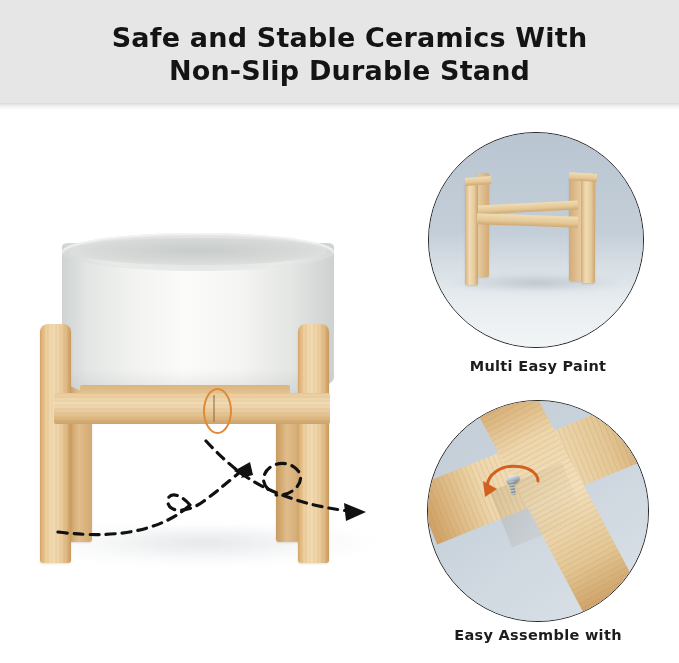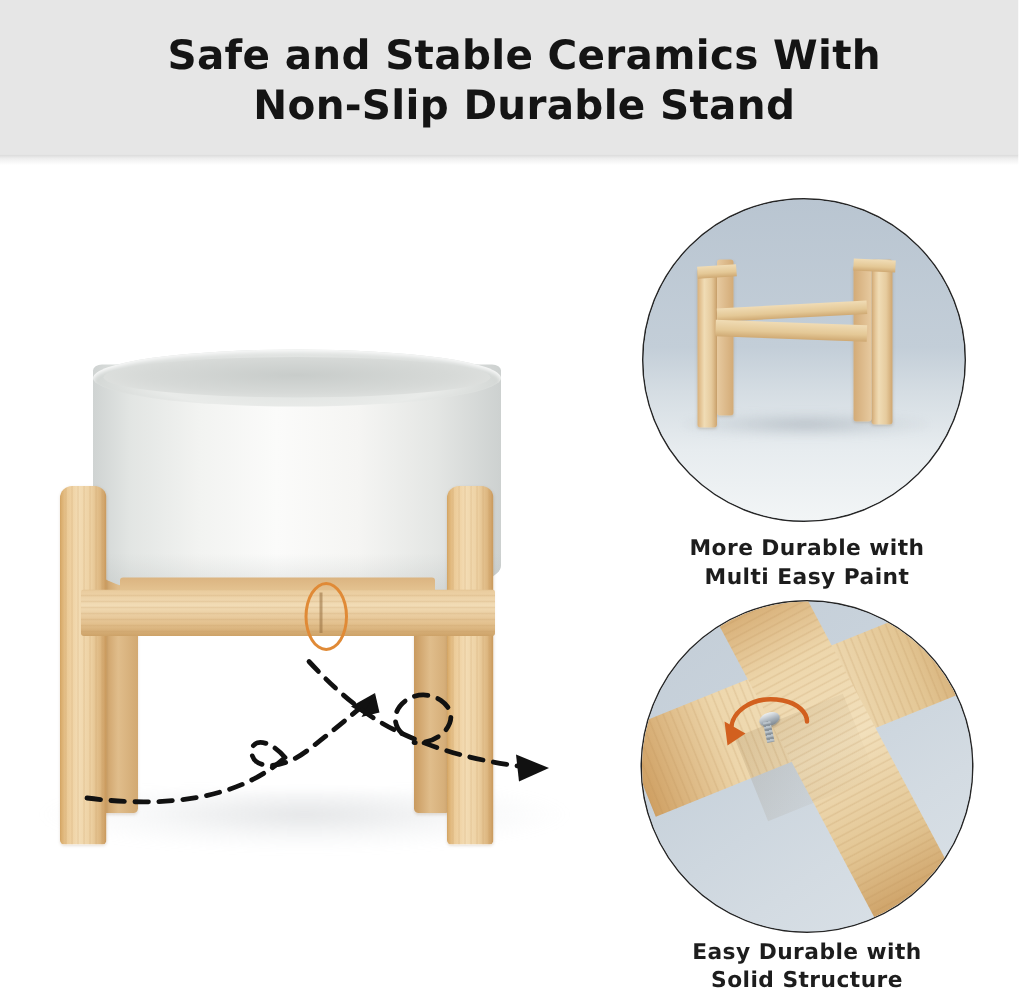--- a/index.html
+++ b/index.html
@@ -314,35 +314,33 @@
       <div class="ms-leg" style="left:140px; top:44px; width:12px; height:104px; border-radius:2px; background:linear-gradient(to right,#d3ab77,#e7caa0);"></div>
 
       <div class="ms-rail" style="left:49px; top:70px; width:100px; height:9px; transform:rotate(-3deg);"></div>
       <div class="ms-rail" style="left:48px; top:82px; width:101px; height:11px; transform:rotate(2deg);"></div>
       <div class="ms-rail" style="left:36px; top:44px; width:26px; height:8px; transform:rotate(-4deg);"></div>
       <div class="ms-rail" style="left:140px; top:40px; width:28px; height:8px; transform:rotate(3deg);"></div>
     </div>
   </div>
 
   <div id="caption-top" class="caption">
-    <span class="cline">More Durable with</span>
     <span class="cline">Multi Easy Paint</span>
   </div>
 
   <div id="inset-bottom" class="inset">
     <div class="inset-bg-bottom"></div>
     <div class="slat slat-a"></div>
     <div class="slat slat-b"></div>
     <div class="slat-shadow"></div>
     <div class="screw"></div>
     <div class="screw-shaft"></div>
     <svg style="position:absolute; left:52px; top:56px;" width="70" height="52" viewBox="0 0 70 52">
       <path d="M 8 34 C 4 18, 22 6, 42 10 C 52 12, 58 18, 58 24" fill="none" stroke="#d2601f" stroke-width="3" stroke-linecap="round"></path>
       <polygon points="5,40 3,24 17,32" fill="#d2601f"></polygon>
     </svg>
   </div>
 
   <div id="caption-bottom" class="caption">
-    <span class="cline">Easy Durable with</span>
-    <span class="cline">Solid Structure</span>
+    <span class="cline">Easy Assemble with</span>
   </div>
 
 </div>
 
 </body></html>

